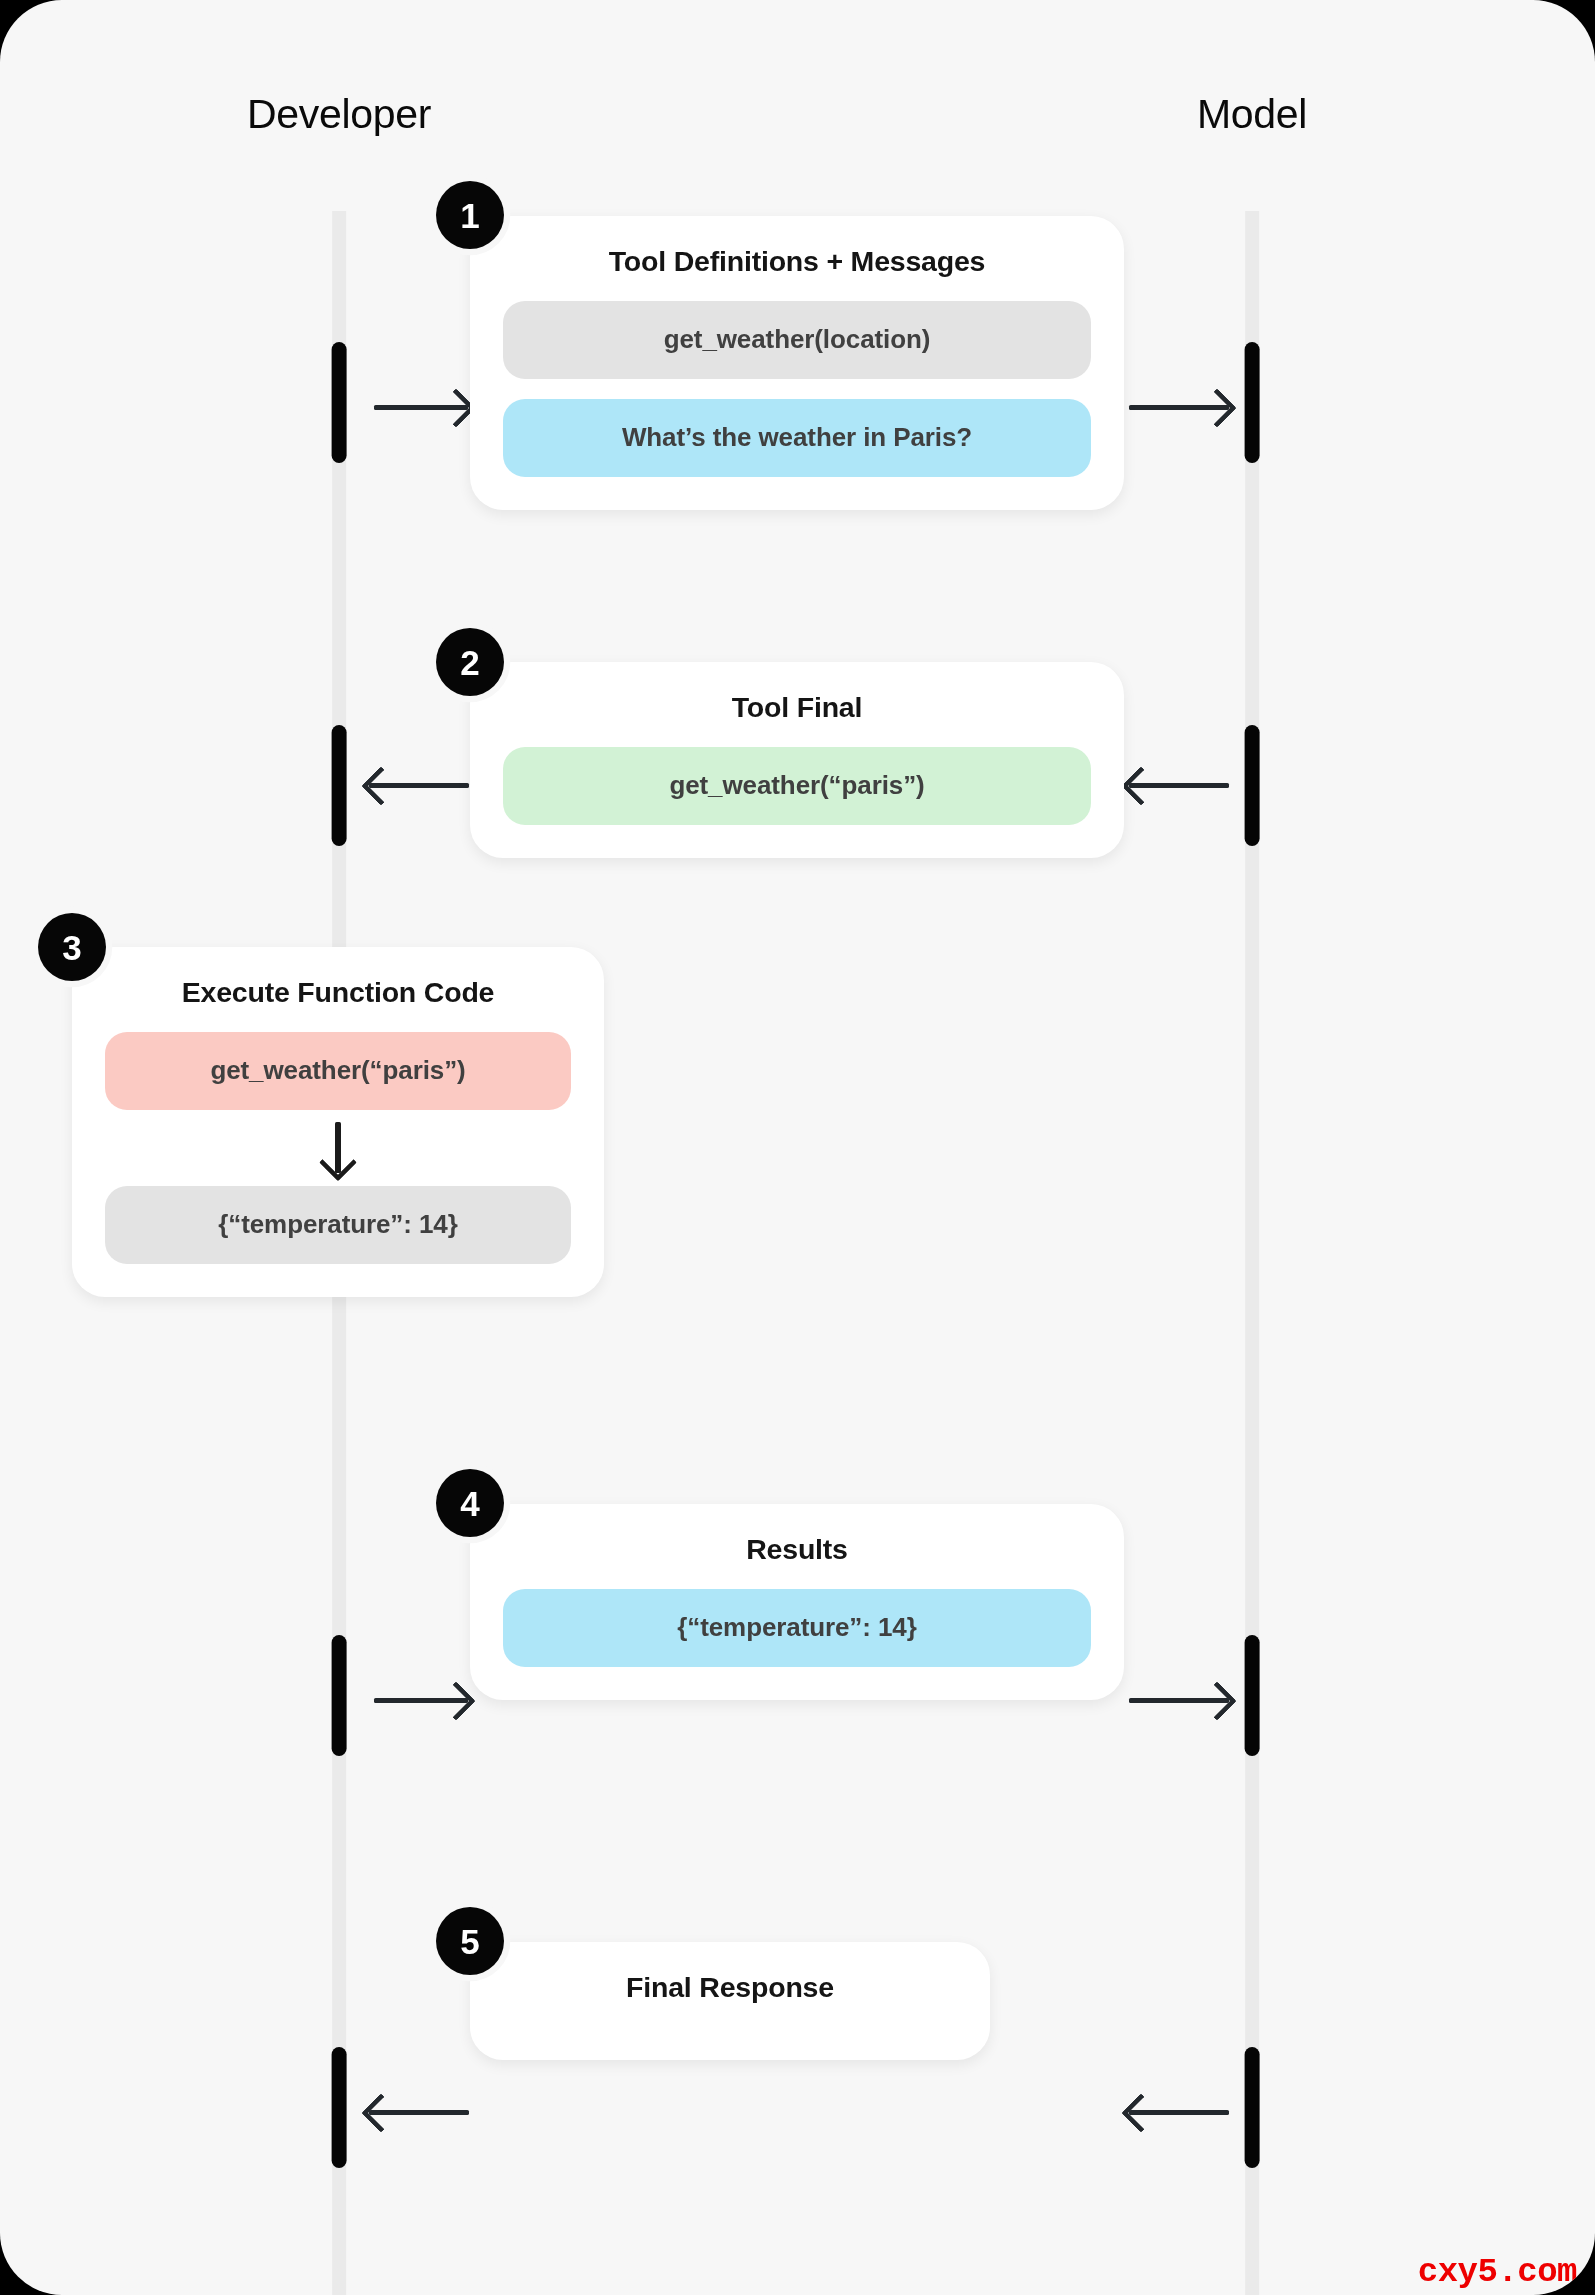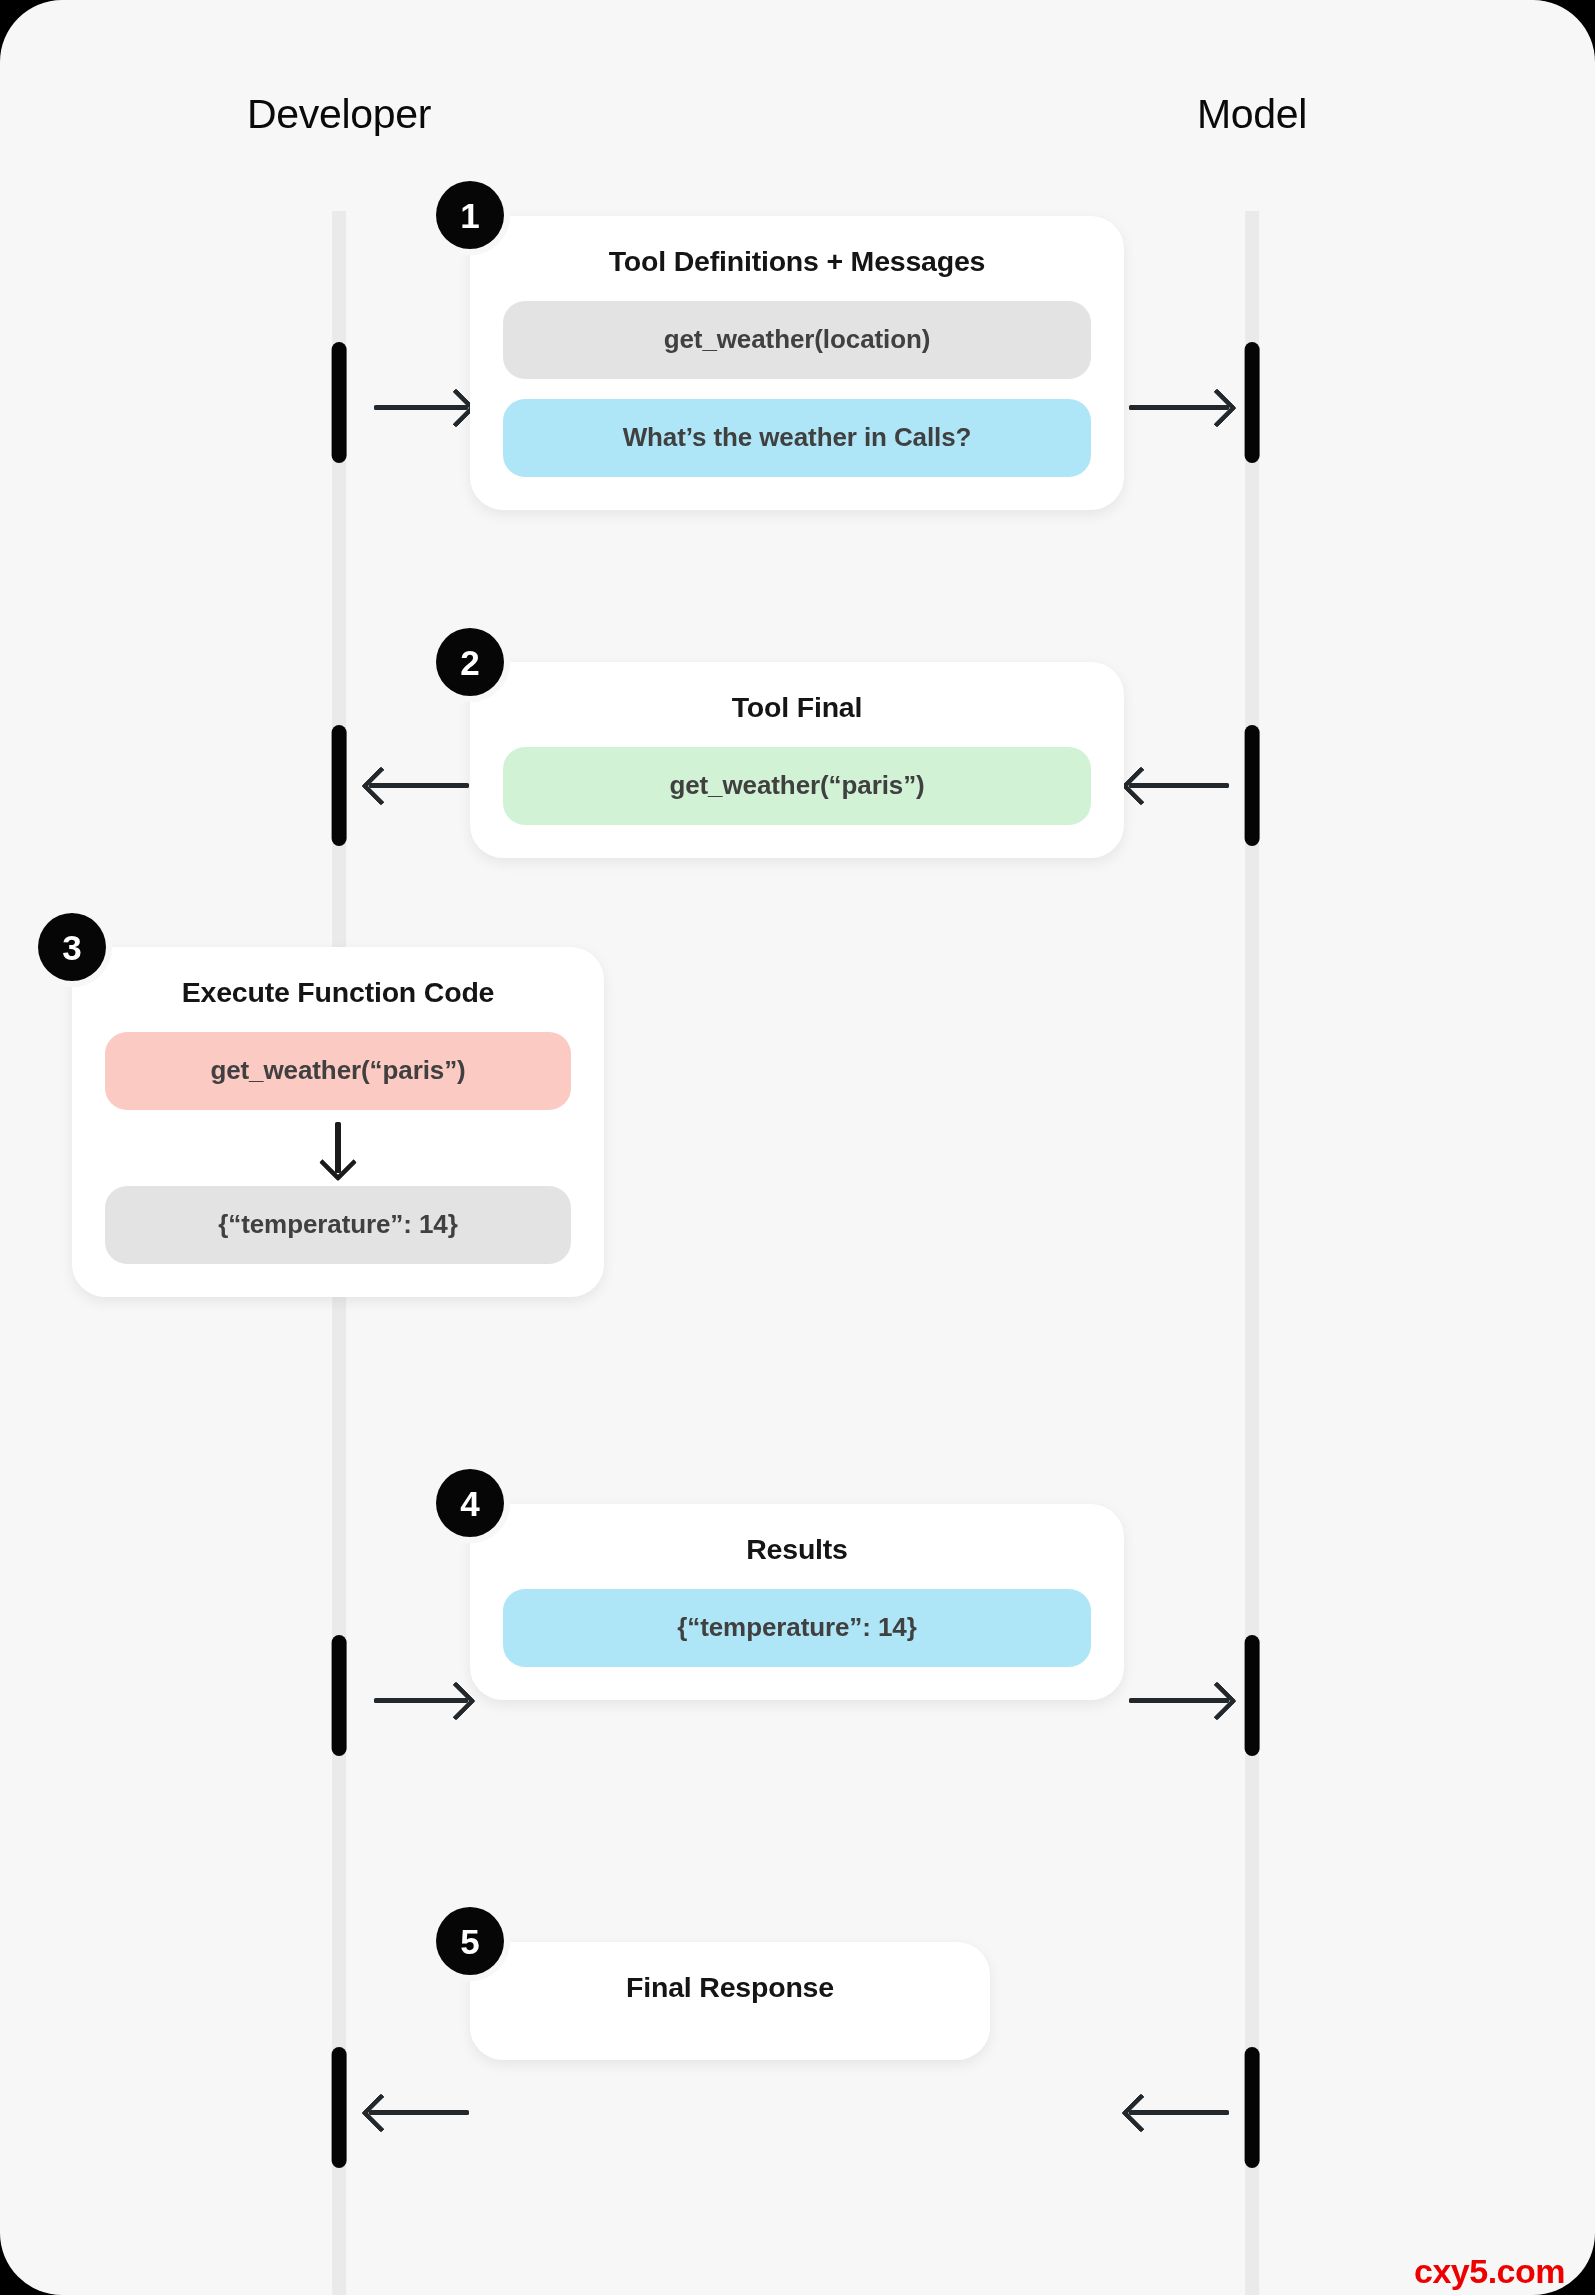--- a/index.html
+++ b/index.html
@@ -166,26 +166,26 @@
     height: 22px;
     border-right: 5.3px solid #1B1B1B;
     border-bottom: 5.3px solid #1B1B1B;
     transform: translateX(-50%) rotate(45deg);
     border-radius: 2.1px;
   }
 
   
   #watermark {
     position: absolute;
-    right: 30px;
+    right: 18px;
     bottom: 4.2px;
     font-size: 34px;
     font-weight: 700;
     color: #EE0000;
-    font-family: Liberation Sans, sans-serif;
+    font-family: Liberation Mono, monospace;
     letter-spacing: -0.5px;
     z-index: 40;
   }
 </style>
 </head>
 <body>
 
 <div id="page">
 
   <div class="col-header" id="hdr-developer">Developer</div>
@@ -217,21 +217,21 @@
 
   <div class="arrow to-left" style="left:369px; top:2110px; width:100px;"></div>
   <div class="arrow to-left" style="left:1129px; top:2110px; width:100px;"></div>
 
   <div class="badge" style="left:436px; top:181px;">
     <span>1</span>
   </div>
   <div class="card" style="left:470px; top:216px; width:654px;">
     <div class="card-title">Tool Definitions + Messages</div>
     <div class="pill gray">get_weather(location)</div>
-    <div class="pill blue">What’s the weather in Calls?</div>
+    <div class="pill blue">What’s the weather in Paris?</div>
   </div>
 
   <div class="badge" style="left:436px; top:628px;">
     <span>2</span>
   </div>
   <div class="card" style="left:470px; top:662px; width:654px;">
     <div class="card-title">Tool Final</div>
     <div class="pill green">get_weather(“paris”)</div>
   </div>
 

